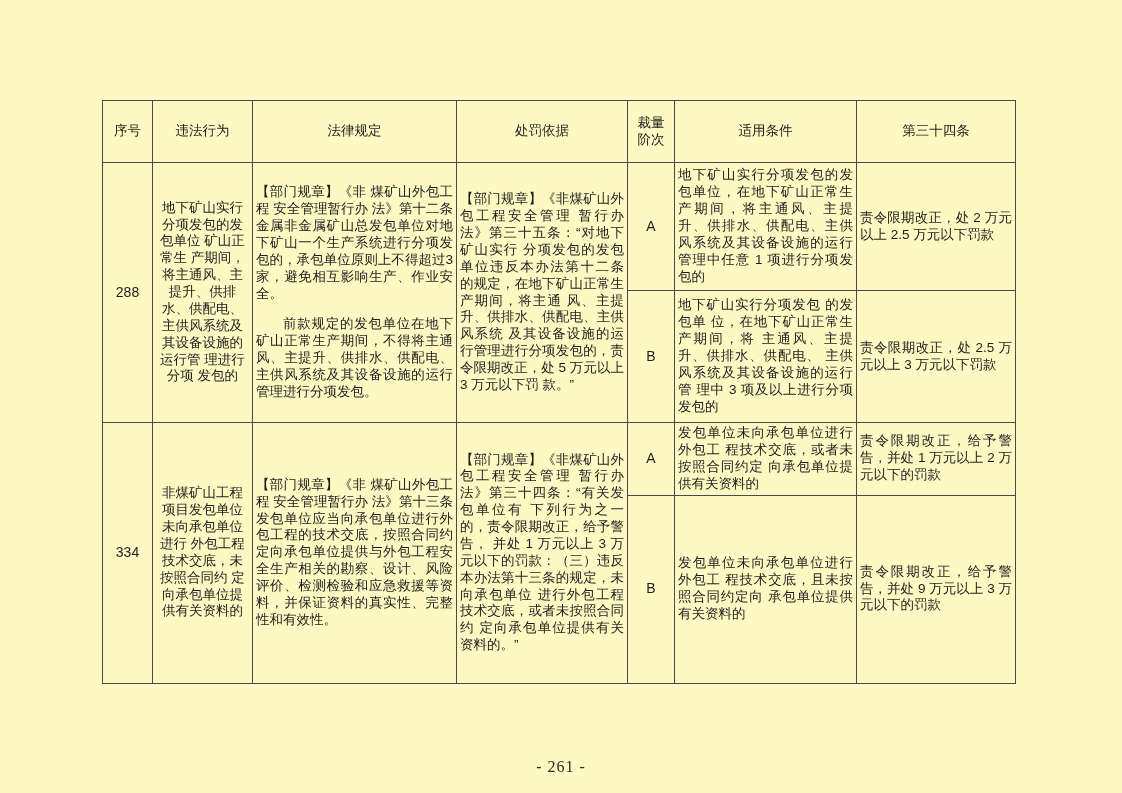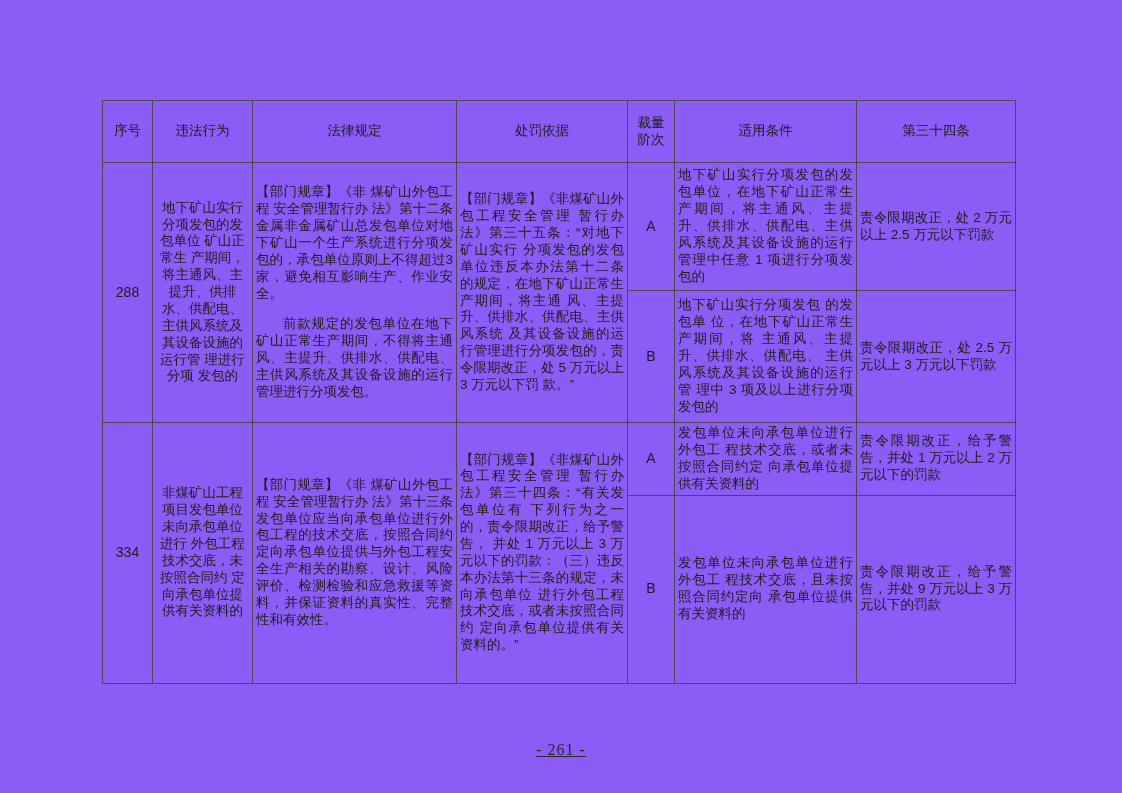--- a/index.html
+++ b/index.html
@@ -1,18 +1,18 @@
 <!DOCTYPE html>
 <html><head>
 <meta charset="utf-8">
 <style>
   * { margin:0; padding:0; box-sizing:border-box; }
   html,body { width:1122px; height:793px; background:#ffffff;
     font-family:"Liberation Sans","DejaVu Sans",sans-serif; color:#1d1d1d; }
-  .sheet { position:relative; width:1122px; height:793px; background:#8b5cf6; overflow:hidden; }
+  .sheet { position:relative; width:1122px; height:793px; background:#fef9c3; overflow:hidden; }
 
   table.law { position:absolute; left:102px; top:100px; width:913px;
     border-collapse:collapse; table-layout:fixed;
     font-size:13.5px; line-height:1.25; }
   .law th, .law td { border:1px solid #4a4a4a; vertical-align:middle;
     padding:2px 3px; font-weight:normal; overflow:hidden; }
 
   .law thead tr { height:62px; }
   .law th { text-align:center; font-size:13.5px; }
   th.th-tier { white-space:pre-line; }
@@ -21,23 +21,23 @@
   tr.r288b { height:132px; }
   tr.r289a { height:68px; }
   tr.r289b { height:188px; }
 
   td.num { text-align:center; font-size:14px; }
   td.violation { text-align:center; }
   td.legal, td.basis, td.cond, td.std { text-align:justify; }
   td.legal p.p2 { text-indent:2em;margin-top:14px; }
   td.tier { text-align:center; font-size:14px; }
 
-  .page-number { position:absolute; left:0; right:0; top:741px; text-align:center;
+  .page-number { position:absolute; left:0; right:0; top:758px; text-align:center;
     font-family:"Liberation Serif","DejaVu Serif",serif; font-size:16px; color:#2a2a2a;
-    letter-spacing:1px;text-decoration:underline; }
+    letter-spacing:1px; }
 </style>
 </head>
 <body>
 
 <div class="sheet">
 
   <table class="law">
     <colgroup>
       <col style="width:50px">
         <col style="width:100px">

